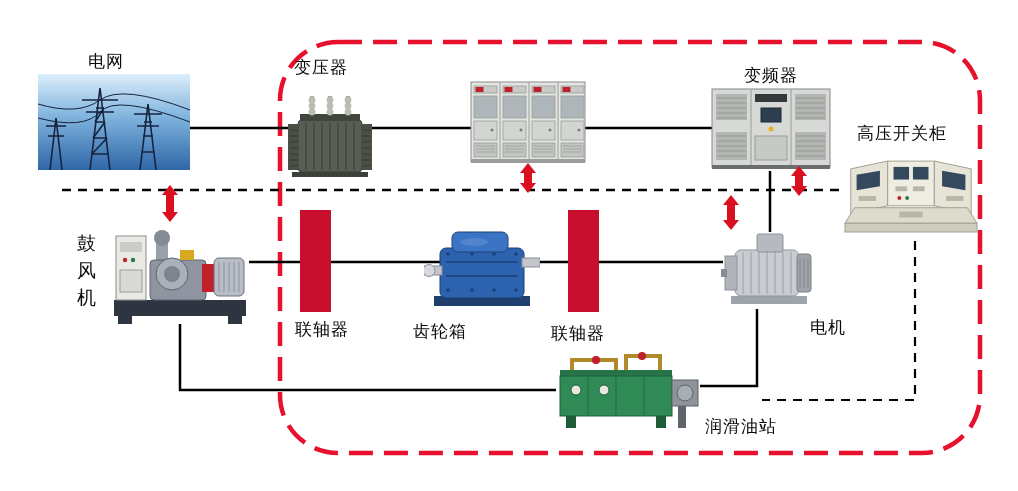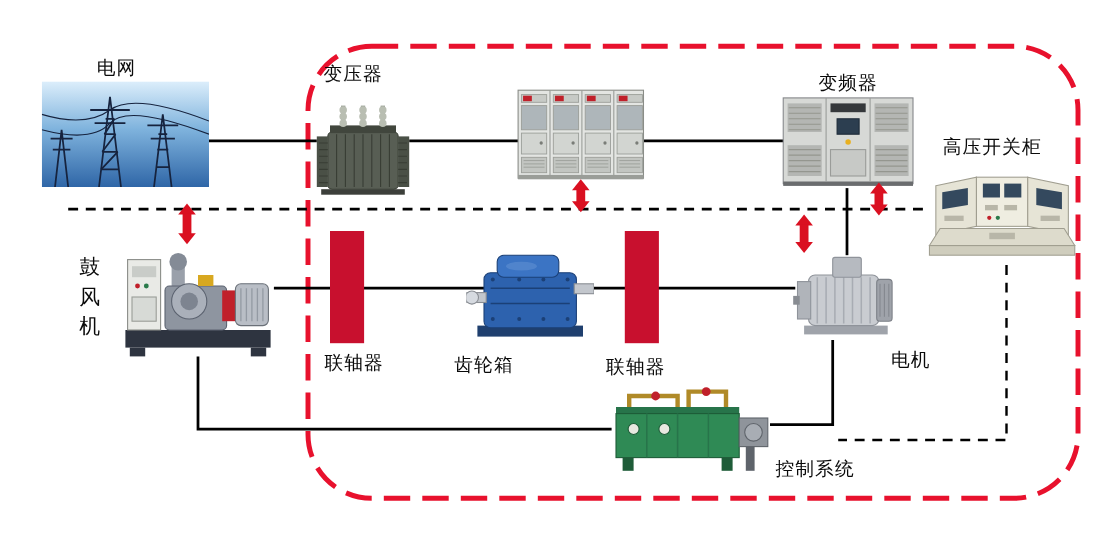--- a/index.html
+++ b/index.html
@@ -6,21 +6,21 @@
   html,body{background:#ffffff}
   body{font-family:"Liberation Sans","DejaVu Sans",sans-serif;color:#0a0a0a}
   .canvas{position:relative;width:1018px;height:491px;background:#fff;overflow:hidden}
   .layer{position:absolute;left:0;top:0;width:1018px;height:491px;pointer-events:none}
   .layer.lines{z-index:1}
   .layer.arrows{z-index:5}
   .img{position:absolute;z-index:3}
   .img svg{width:100%;height:100%;display:block}
   .block{position:absolute;z-index:4;background:#c8102e}
   .label{position:absolute;z-index:6;font-size:17px;letter-spacing:1px;white-space:nowrap;transform:translateX(-50%)}
-  .label.vertical{transform:none;white-space:normal;width:24px;font-size:19px;line-height:27px;word-break:break-all;text-align:left;letter-spacing:0}
+  .label.vertical{transform:none;white-space:normal;width:24px;font-size:19px;line-height:27px;word-break:break-all;text-align:right;letter-spacing:0}
 </style>
 </head>
 <body>
 
 <div class="canvas">
 
   <svg class="layer lines" viewBox="0 0 1018 491">
     <rect x="280" y="42" width="700" height="411" rx="58" fill="none" stroke="#e8112d" stroke-width="4.5" stroke-dasharray="24 11"></rect>
     <path d="M190 128 H288 M372 128 H471 M585 128 H713" stroke="#000" stroke-width="2.5" fill="none"></path>
     <path d="M62 190 H845" stroke="#000" stroke-width="2.5" stroke-dasharray="9 7" fill="none"></path>
@@ -261,15 +261,15 @@
 
   <span class="label" style="left:106px;top:50px">电网</span>
   <span class="label" style="left:321px;top:56px">变压器</span>
   <span class="label" style="left:771px;top:64px">变频器</span>
   <span class="label" style="left:902px;top:122px">高压开关柜</span>
   <span class="label vertical" style="left:72px;top:230px">鼓风机</span>
   <span class="label" style="left:322px;top:318px">联轴器</span>
   <span class="label" style="left:440px;top:320px">齿轮箱</span>
   <span class="label" style="left:578px;top:322px">联轴器</span>
   <span class="label" style="left:828px;top:316px">电机</span>
-  <span class="label" style="left:741px;top:415px">控制系统</span>
+  <span class="label" style="left:741px;top:415px">润滑油站</span>
 
 </div>
 
 </body></html>

